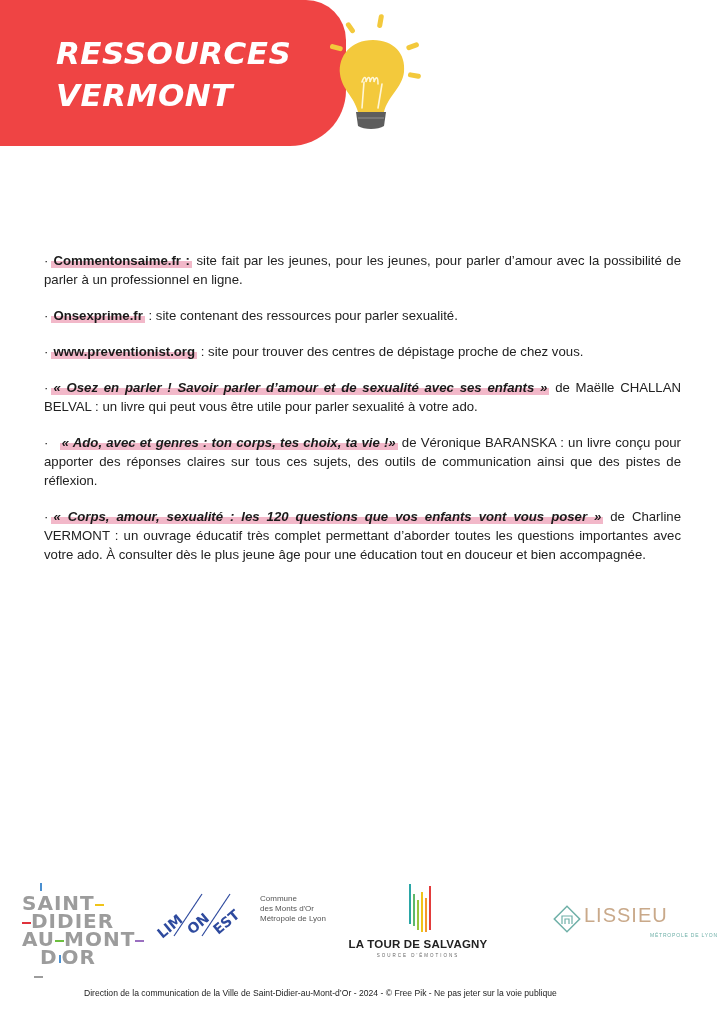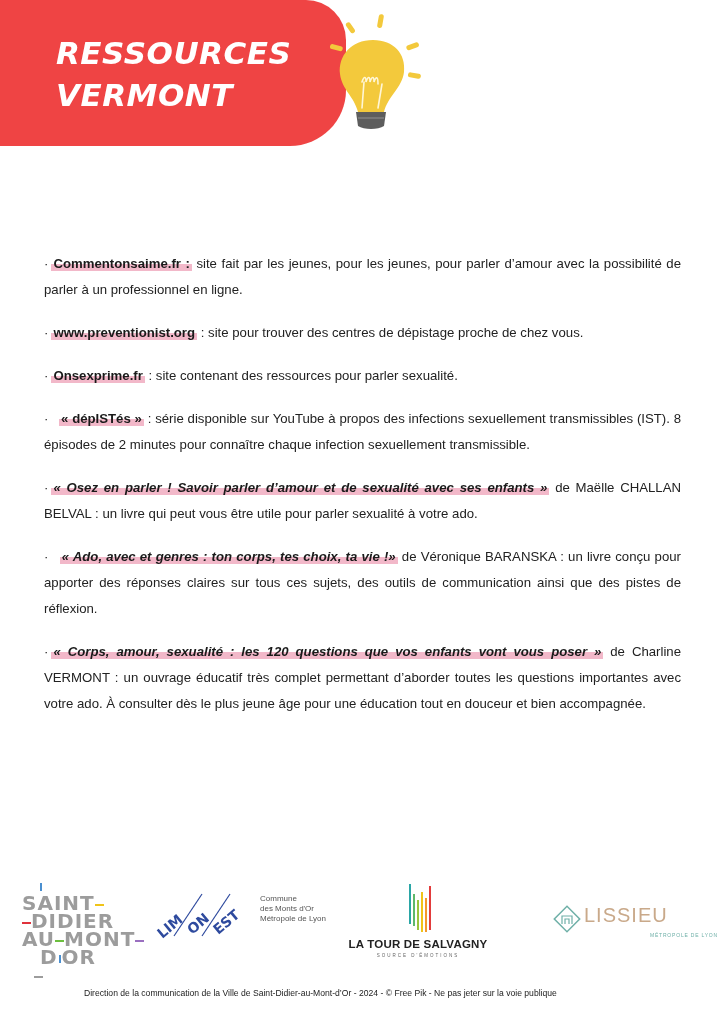--- a/index.html
+++ b/index.html
@@ -10,21 +10,21 @@
     position: absolute; left: 0; top: 0; width: 346px; height: 146px;
     background: #ef4444; border-bottom-right-radius: 56px; border-top-right-radius: 40px;
   }
   .banner-title {
     position: absolute; left: 56px; top: 32px;
     font-family: "DejaVu Sans", sans-serif; font-weight: bold; font-style: italic;
     font-size: 31px; line-height: 42px; color: #ffffff; letter-spacing: 0.5px;
   }
   .bulb { position: absolute; left: 318px; top: 8px; width: 110px; height: 130px; }
 
-  .content { position: absolute; left: 44px; top: 251px; width: 637px; font-size: 13.2px; line-height: 26px; color: #222; }
+  .content { position: absolute; left: 44px; top: 251px; width: 637px; font-size: 13.2px; line-height: 19px; color: #222; }
   .item { margin-bottom: 17px; text-align: justify; }
   .hl {
     font-weight: bold; color: #1a1a1a;
     background: linear-gradient(to bottom, transparent 55%, #f2b8c9 55%, #f2b8c9 100%);
     padding: 0 2px;
   }
   .hl.it { font-style: italic; margin-top: 22px; }
   .bullet { margin-right: 3px; }
 
   .logos { position: absolute; left: 0; top: 870px; width: 593px; height: 100px; }
@@ -66,27 +66,24 @@
   </g>
   <path d="M38 104 L68 104 L66 118 C60 122 46 122 40 118 Z" fill="#5d5d5d"></path>
   <line x1="40" y1="110" x2="66" y2="110" stroke="#8a8a8a" stroke-width="1.2"></line>
 </svg>
 
 <div class="content">
   <p class="item">
     <span class="bullet">·</span><span class="hl">Commentonsaime.fr :</span><span> site fait par les jeunes, pour les jeunes, pour parler d’amour avec la possibilité de parler à un professionnel en ligne.</span>
   </p>
   <p class="item">
-    <span class="bullet">·</span><span class="hl">www.preventionist.org</span><span> : site pour trouver des centres de dépistage proche de chez vous.</span>
-  </p>
-  <p class="item">
     <span class="bullet">·</span><span class="hl">Onsexprime.fr</span><span> : site contenant des ressources pour parler sexualité.</span>
   </p>
   <p class="item">
-    <span class="bullet">·</span>&nbsp; <span class="hl">« dépISTés »</span><span> : série disponible sur YouTube à propos des infections sexuellement transmissibles (IST). 8 épisodes de 2 minutes pour connaître chaque infection sexuellement transmissible.</span>
+    <span class="bullet">·</span><span class="hl">www.preventionist.org</span><span> : site pour trouver des centres de dépistage proche de chez vous.</span>
   </p>
   <p class="item">
     <span class="bullet">·</span><span class="hl it">« Osez en parler ! Savoir parler d’amour et de sexualité avec ses enfants »</span><span> de Maëlle CHALLAN BELVAL :  un livre qui peut vous être utile pour parler sexualité à votre ado.</span>
   </p>
   <p class="item">
     <span class="bullet">·</span>&nbsp; <span class="hl it">« Ado, avec et genres : ton corps, tes choix, ta vie !»</span><span> de Véronique BARANSKA : un livre conçu pour apporter des réponses claires sur tous ces sujets, des outils de communication ainsi que des pistes de réflexion.</span>
   </p>
   <p class="item">
     <span class="bullet">·</span><span class="hl it">« Corps, amour, sexualité : les 120 questions que vos enfants vont vous poser »</span><span> de Charline VERMONT : un ouvrage éducatif très complet permettant d’aborder toutes les questions importantes avec votre ado. À consulter dès le plus jeune âge pour une éducation tout en douceur et bien accompagnée.</span>
   </p>

